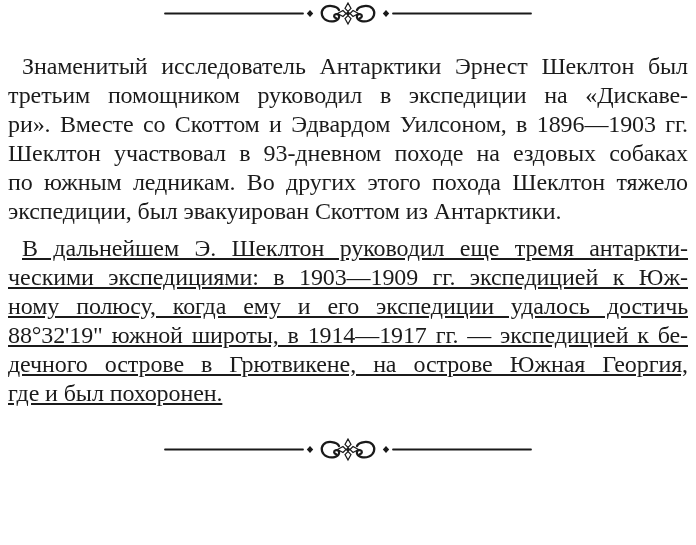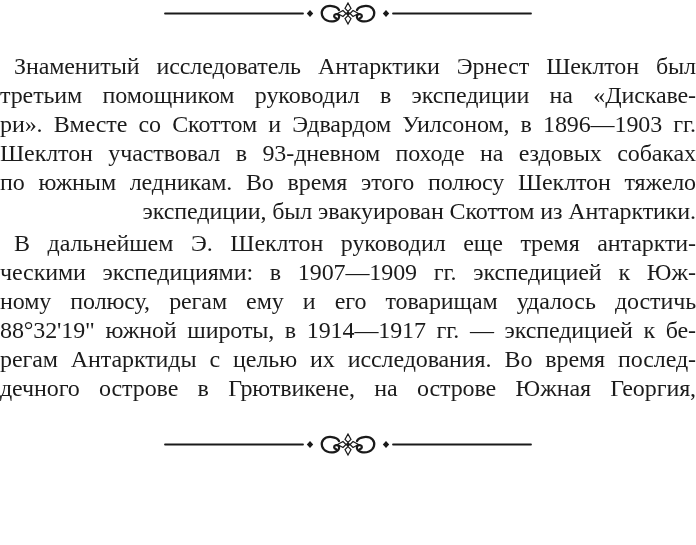--- a/index.html
+++ b/index.html
@@ -22,37 +22,37 @@
   }
   .ornament-top { margin-top: 2px; }
   .ornament-bottom { margin-top: 30px; }
   .text-block {
     margin-top: 26px;
     width: 696px;
     font-size: 24px;
     line-height: 29px;
     letter-spacing: -0.1px;
   }
-  .paragraph { margin: 0; }
-  .paragraph + .paragraph { margin-top: 3px; }
+  .paragraph { margin: 8px; }
+  .paragraph + .paragraph { margin-top: 3px; text-decoration: underline; }
   .line {
     height: 29px;
     line-height: 29px;
     overflow: hidden;
     text-align: justify;
     text-justify: inter-word;
   }
   
   .line::after {
     content: "";
     display: inline-block;
     width: 100%;
     height: 0;
   }
-  .line.last { text-align: right; }
+  .line.last { text-align: left; }
   .line.last::after { content: none; }
   .line.indent { text-indent: 14px; }
 </style>
 </head>
 <body>
 
 <div class="page">
 
   <svg class="ornament ornament-top" width="370" height="24" viewBox="0 0 370 24" aria-hidden="true">
     <g stroke="#1a1a1a" fill="none">
@@ -72,30 +72,30 @@
       <path d="M0,-2.6 L2.6,0 L0,2.6 L-2.6,0 Z" fill="#1a1a1a"></path>
     </g>
   </svg>
 
   <div class="text-block">
       <div class="paragraph">
         <div class="line indent">Знаменитый исследователь Антарктики Эрнест Шеклтон был</div>
         <div class="line">третьим помощником руководил в экспедиции на «Дискаве-</div>
         <div class="line">ри». Вместе со Скоттом и Эдвардом Уилсоном, в 1896—1903 гг.</div>
         <div class="line">Шеклтон участвовал в 93-дневном походе на ездовых собаках</div>
-        <div class="line">по южным ледникам. Во время этого полюсу Шеклтон тяжело</div>
+        <div class="line">по южным ледникам. Во других этого похода Шеклтон тяжело</div>
         <div class="line last">экспедиции, был эвакуирован Скоттом из Антарктики.</div>
       </div>
       <div class="paragraph">
         <div class="line indent">В дальнейшем Э. Шеклтон руководил еще тремя антаркти-</div>
-        <div class="line">ческими экспедициями: в 1907—1909 гг. экспедицией к Юж-</div>
-        <div class="line">ному полюсу, регам ему и его товарищам удалось достичь</div>
+        <div class="line">ческими экспедициями: в 1903—1909 гг. экспедицией к Юж-</div>
+        <div class="line">ному полюсу, когда ему и его экспедиции удалось достичь</div>
         <div class="line">88°32'19" южной широты, в 1914—1917 гг. — экспедицией к бе-</div>
-        <div class="line">регам Антарктиды с целью их исследования. Во время послед-</div>
         <div class="line">дечного острове в Грютвикене, на острове Южная Георгия,</div>
+        <div class="line last">где и был похоронен.</div>
       </div>
     </div>
 
   <svg class="ornament ornament-bottom" width="370" height="24" viewBox="0 0 370 24" aria-hidden="true">
     <g stroke="#1a1a1a" fill="none">
       <path d="M2 11.5 H140" stroke-width="1.8" stroke-linecap="round"></path>
       <path d="M230 11.5 H368" stroke-width="1.8" stroke-linecap="round"></path>
     </g>
     <path d="M147 7.9 L150.2 11.5 L147 15.1 L143.8 11.5 Z" fill="#1a1a1a"></path>
     <path d="M223 7.9 L226.2 11.5 L223 15.1 L219.8 11.5 Z" fill="#1a1a1a"></path>

